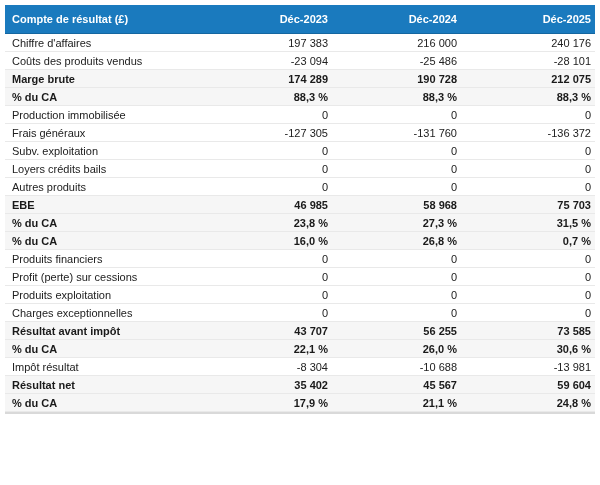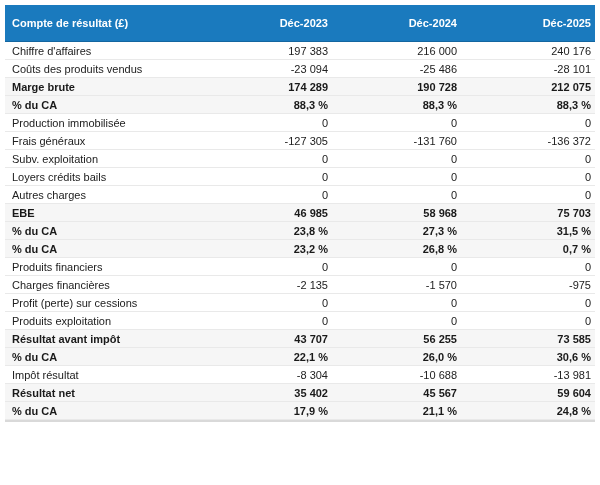--- a/index.html
+++ b/index.html
@@ -21,21 +21,21 @@
   table {
     width: 100%;
     border-collapse: collapse;
     table-layout: fixed;
     font-size: 11px;
   }
   thead th {
     background: #1a7abe;
     color: #ffffff;
     font-weight: 700;
-    height: 36px;
+    height: 28px;
     padding: 0;
     border-bottom: 1px solid #1466a0;
   }
   tbody td {
     height: 17px;
     padding-top: 0;
     padding-bottom: 0;
     border-bottom: 1px solid #e9e9e9;
     color: #212121;
     background: #ffffff;
@@ -120,63 +120,63 @@
           <td class="num">0</td>
           <td class="num">0</td>
         </tr>
         <tr>
           <td class="label">Loyers crédits bails</td>
           <td class="num">0</td>
           <td class="num">0</td>
           <td class="num">0</td>
         </tr>
         <tr>
-          <td class="label">Autres charges</td>
+          <td class="label">Autres produits</td>
           <td class="num">0</td>
           <td class="num">0</td>
           <td class="num">0</td>
         </tr>
         <tr class="emphasis">
           <td class="label">EBE</td>
           <td class="num">46 985</td>
           <td class="num">58 968</td>
           <td class="num">75 703</td>
         </tr>
         <tr class="emphasis">
           <td class="label">% du CA</td>
           <td class="num">23,8 %</td>
           <td class="num">27,3 %</td>
           <td class="num">31,5 %</td>
         </tr>
         <tr class="emphasis">
           <td class="label">% du CA</td>
-          <td class="num">23,2 %</td>
+          <td class="num">16,0 %</td>
           <td class="num">26,8 %</td>
           <td class="num">0,7 %</td>
         </tr>
         <tr>
           <td class="label">Produits financiers</td>
           <td class="num">0</td>
           <td class="num">0</td>
           <td class="num">0</td>
         </tr>
         <tr>
-          <td class="label">Charges financières</td>
-          <td class="num">-2 135</td>
-          <td class="num">-1 570</td>
-          <td class="num">-975</td>
-        </tr>
-        <tr>
           <td class="label">Profit (perte) sur cessions</td>
           <td class="num">0</td>
           <td class="num">0</td>
           <td class="num">0</td>
         </tr>
         <tr>
           <td class="label">Produits exploitation</td>
+          <td class="num">0</td>
+          <td class="num">0</td>
+          <td class="num">0</td>
+        </tr>
+        <tr>
+          <td class="label">Charges exceptionnelles</td>
           <td class="num">0</td>
           <td class="num">0</td>
           <td class="num">0</td>
         </tr>
         <tr class="emphasis">
           <td class="label">Résultat avant impôt</td>
           <td class="num">43 707</td>
           <td class="num">56 255</td>
           <td class="num">73 585</td>
         </tr>

